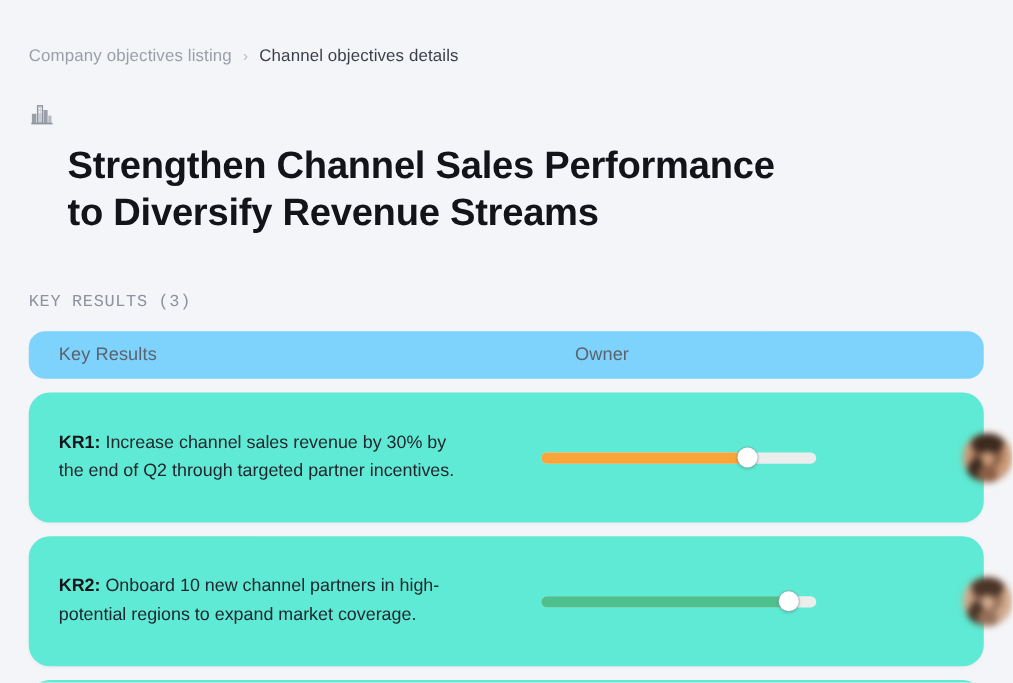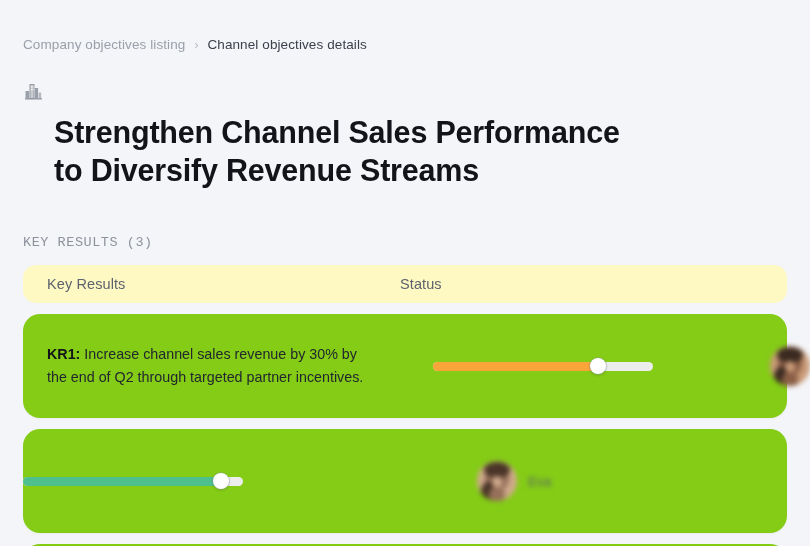--- a/index.html
+++ b/index.html
@@ -84,35 +84,35 @@
   
   .table {
     margin-top: 15px;
   }
   .row-grid {
     display: grid;
     grid-template-columns: 377px 260px 1fr;
     align-items: center;
   }
   .table-head {
-    background: #fef9c3;
+    background: #7dd3fc;
     border-radius: 13px;
     height: 38px;
   }
   .th {
     font-size: 14.5px;
     color: #5d626d;
     letter-spacing: .1px;
   }
   .th-key { padding-left: 24px; }
   .th-status { text-align: left; }
   .th-owner { text-align: left; padding-left: 60px; }
 
   .card {
-    background: #84cc16;
+    background: #5eead4;
     border-radius: 17px;
     margin-top: 11px;
     min-height: 76px;
     padding: 14px 0;
     box-shadow: 0 1px 2px rgba(22, 28, 45, 0.04);
     gap: 33px;
   }
   .kr-text {
     padding-left: 24px;
     padding-right: 14px;
@@ -205,21 +205,21 @@
     </span>
     <h1 class="title-text">Strengthen Channel Sales Performance to Diversify Revenue Streams</h1>
   </div>
 
   <div class="section-label">KEY RESULTS (3)</div>
 
   <div class="table">
 
     <div class="row-grid table-head">
       <div class="th th-key">Key Results</div>
-      <div class="th th-status">Status</div>
+      <div class="th th-owner">Owner</div>
     </div>
 
     <div id="rows-container">
         <div class="row-grid card">
           <div class="kr-text"><b>KR1:</b> <span>Increase channel sales revenue by 30% by the end of Q2 through targeted partner incentives.</span></div>
           <div>
             <div class="slider">
               <div class="slider-fill" style="width: 75%; background: rgb(249, 165, 58);"></div>
               <div class="slider-handle" style="left: 75%;"></div>
             </div>
@@ -232,20 +232,21 @@
                 <ellipse cx="20" cy="9" rx="13" ry="8" fill="#3b2a20"></ellipse>
                 <ellipse cx="13" cy="30" rx="9" ry="10" fill="#3b2a20"></ellipse>
                 <ellipse cx="20" cy="21" rx="5" ry="6" fill="#c99a78"></ellipse>
                 <circle cx="20" cy="34" r="8" fill="#8a5f46"></circle>
               </svg>
             </div>
             <span class="owner-name">Nadine</span>
           </div>
         </div>
         <div class="row-grid card">
+          <div class="kr-text"><b>KR2:</b> <span>Onboard 10 new channel partners in high-potential regions to expand market coverage.</span></div>
           <div>
             <div class="slider">
               <div class="slider-fill" style="width: 90%; background: rgb(78, 192, 141);"></div>
               <div class="slider-handle" style="left: 90%;"></div>
             </div>
           </div>
           <div class="owner">
             <div class="avatar">
               <svg width="40" height="40" viewBox="0 0 40 40" aria-hidden="true">
                 <rect width="40" height="40" fill="#d0a98c"></rect>

